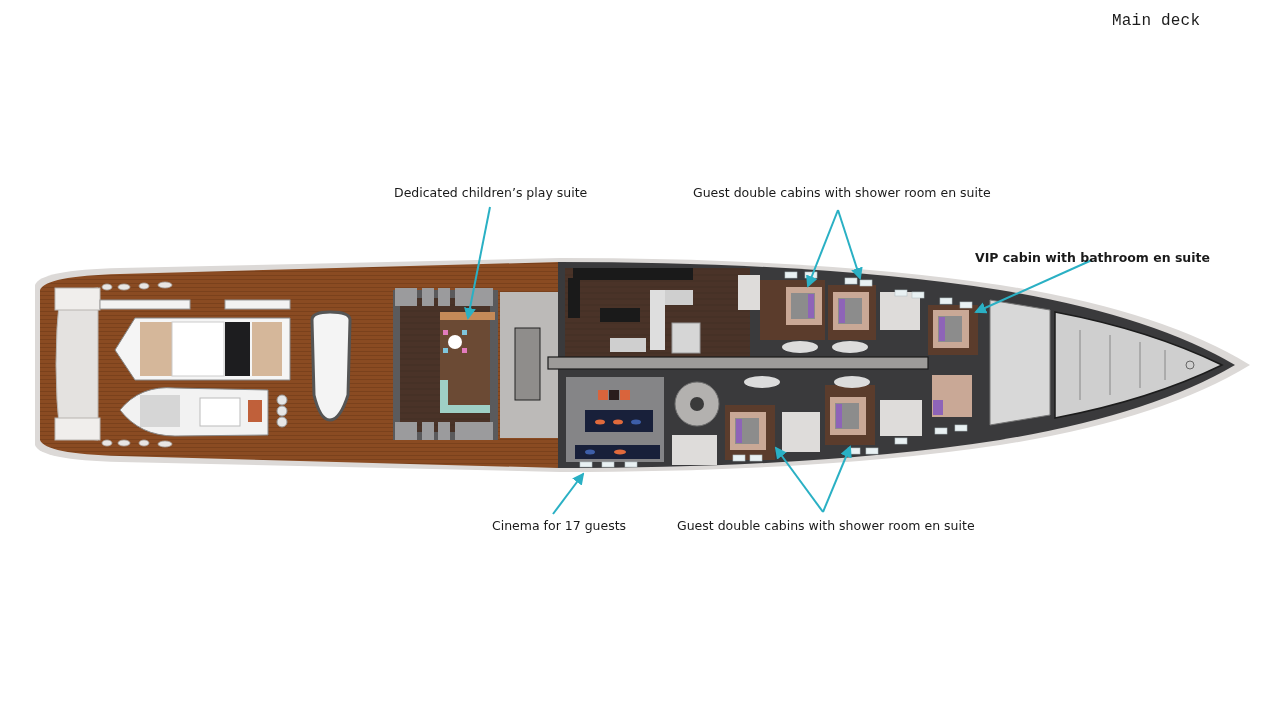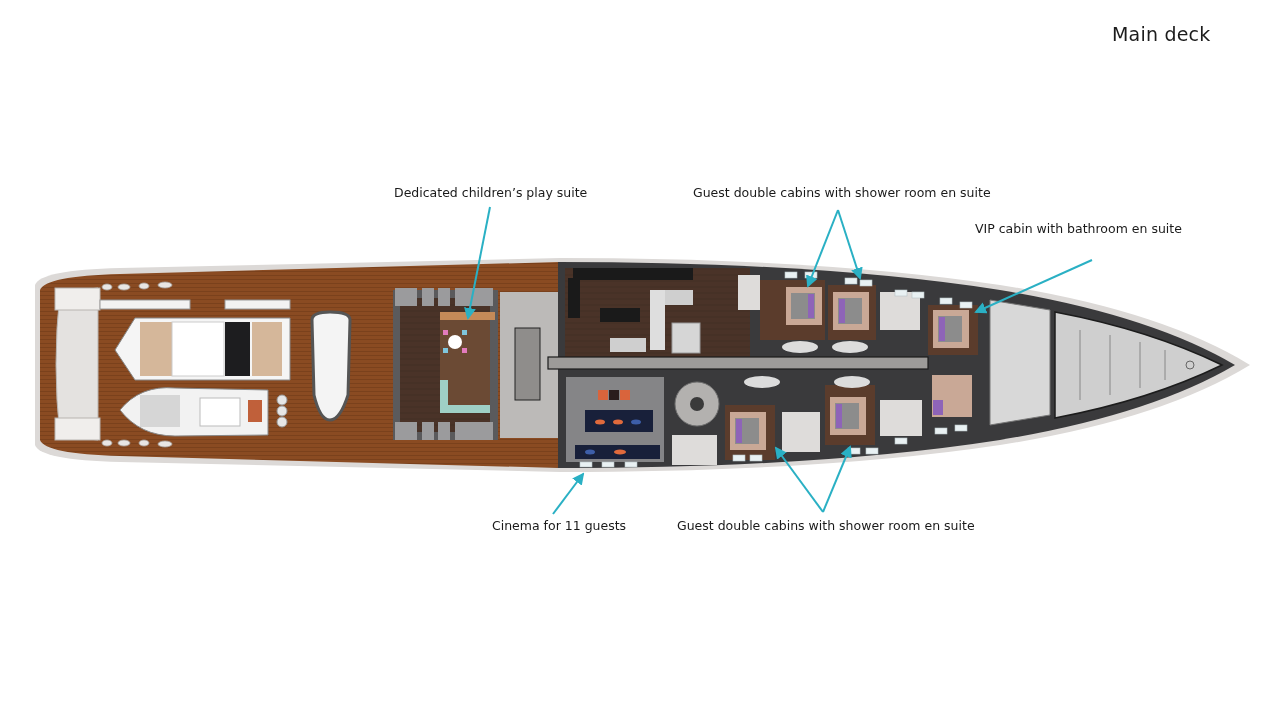--- a/index.html
+++ b/index.html
@@ -1,18 +1,18 @@
 <!DOCTYPE html>
 <html><head>
 <meta charset="utf-8">
 <style>
   html, body { margin:0; padding:0; background:#ffffff; }
   body { width:1280px; height:720px; position:relative; overflow:hidden;
          font-family:"DejaVu Sans", "Liberation Sans", sans-serif; color:#1a1a1a; }
-  .title { position:absolute; left:1112px; top:23px; font-size:19px; letter-spacing:0.2px; color:#1c1c1c; }
+  .title { position:absolute; left:1112px; top:12px; font-size:16px; letter-spacing:0.2px; color:#1c1c1c;font-family:Liberation Mono, monospace; }
   .label { position:absolute; font-size:12.5px; color:#1a1a1a; white-space:nowrap; }
   #plan { position:absolute; left:0; top:0; }
 </style>
 </head>
 <body>
 
 <div class="title">Main deck</div>
 
 <svg id="plan" width="1280" height="720" viewBox="0 0 1280 720">
   <defs>
@@ -198,15 +198,15 @@
     <line x1="838" y1="210" x2="860" y2="278" marker-end="url(#arrowhead)"></line>
     <line x1="1092" y1="260" x2="976" y2="312" marker-end="url(#arrowhead)"></line>
     <line x1="553" y1="514" x2="583" y2="474" marker-end="url(#arrowhead)"></line>
     <line x1="823" y1="512" x2="776" y2="448" marker-end="url(#arrowhead)"></line>
     <line x1="823" y1="512" x2="850" y2="447" marker-end="url(#arrowhead)"></line>
   </g>
 </svg>
 
 <div class="label" style="left:394px; top:185px;">Dedicated children’s play suite</div>
 <div class="label" style="left:693px; top:185px;">Guest double cabins with shower room en suite</div>
-<div class="label" style="left:975px; top:221px;">VIP cabin with bathroom en suite</div>
-<div class="label" style="left:492px; top:518px;">Cinema for 11 guests</div>
+<div class="label" style="left:975px; top:250px;font-weight:bold;">VIP cabin with bathroom en suite</div>
+<div class="label" style="left:492px; top:518px;">Cinema for 17 guests</div>
 <div class="label" style="left:677px; top:518px;">Guest double cabins with shower room en suite</div>
 
 </body></html>

